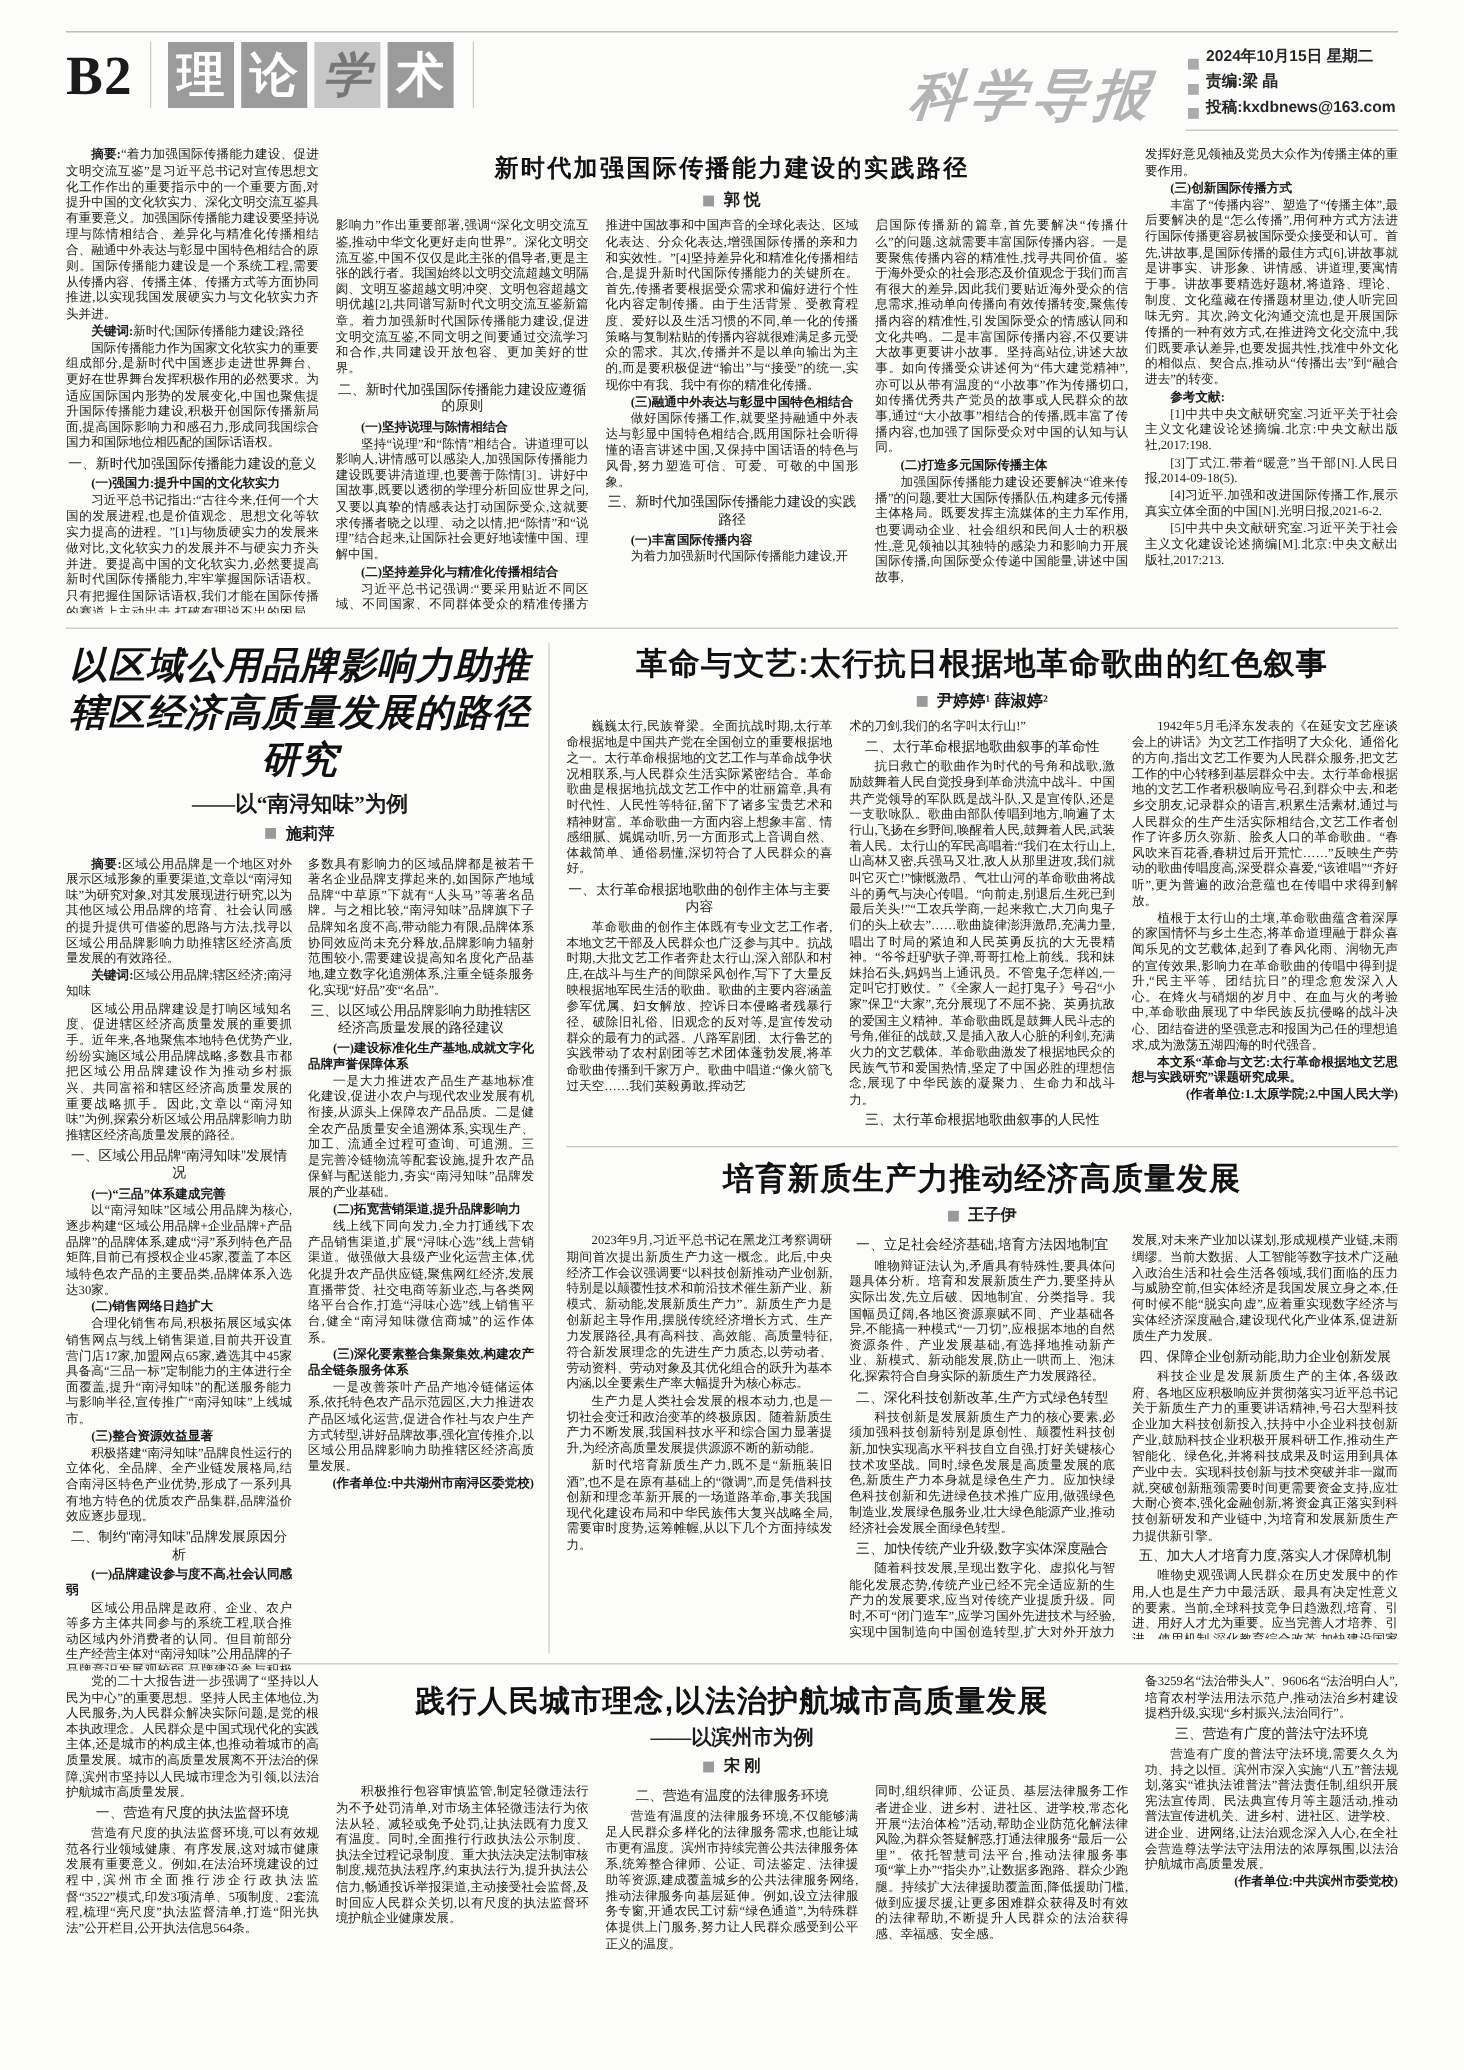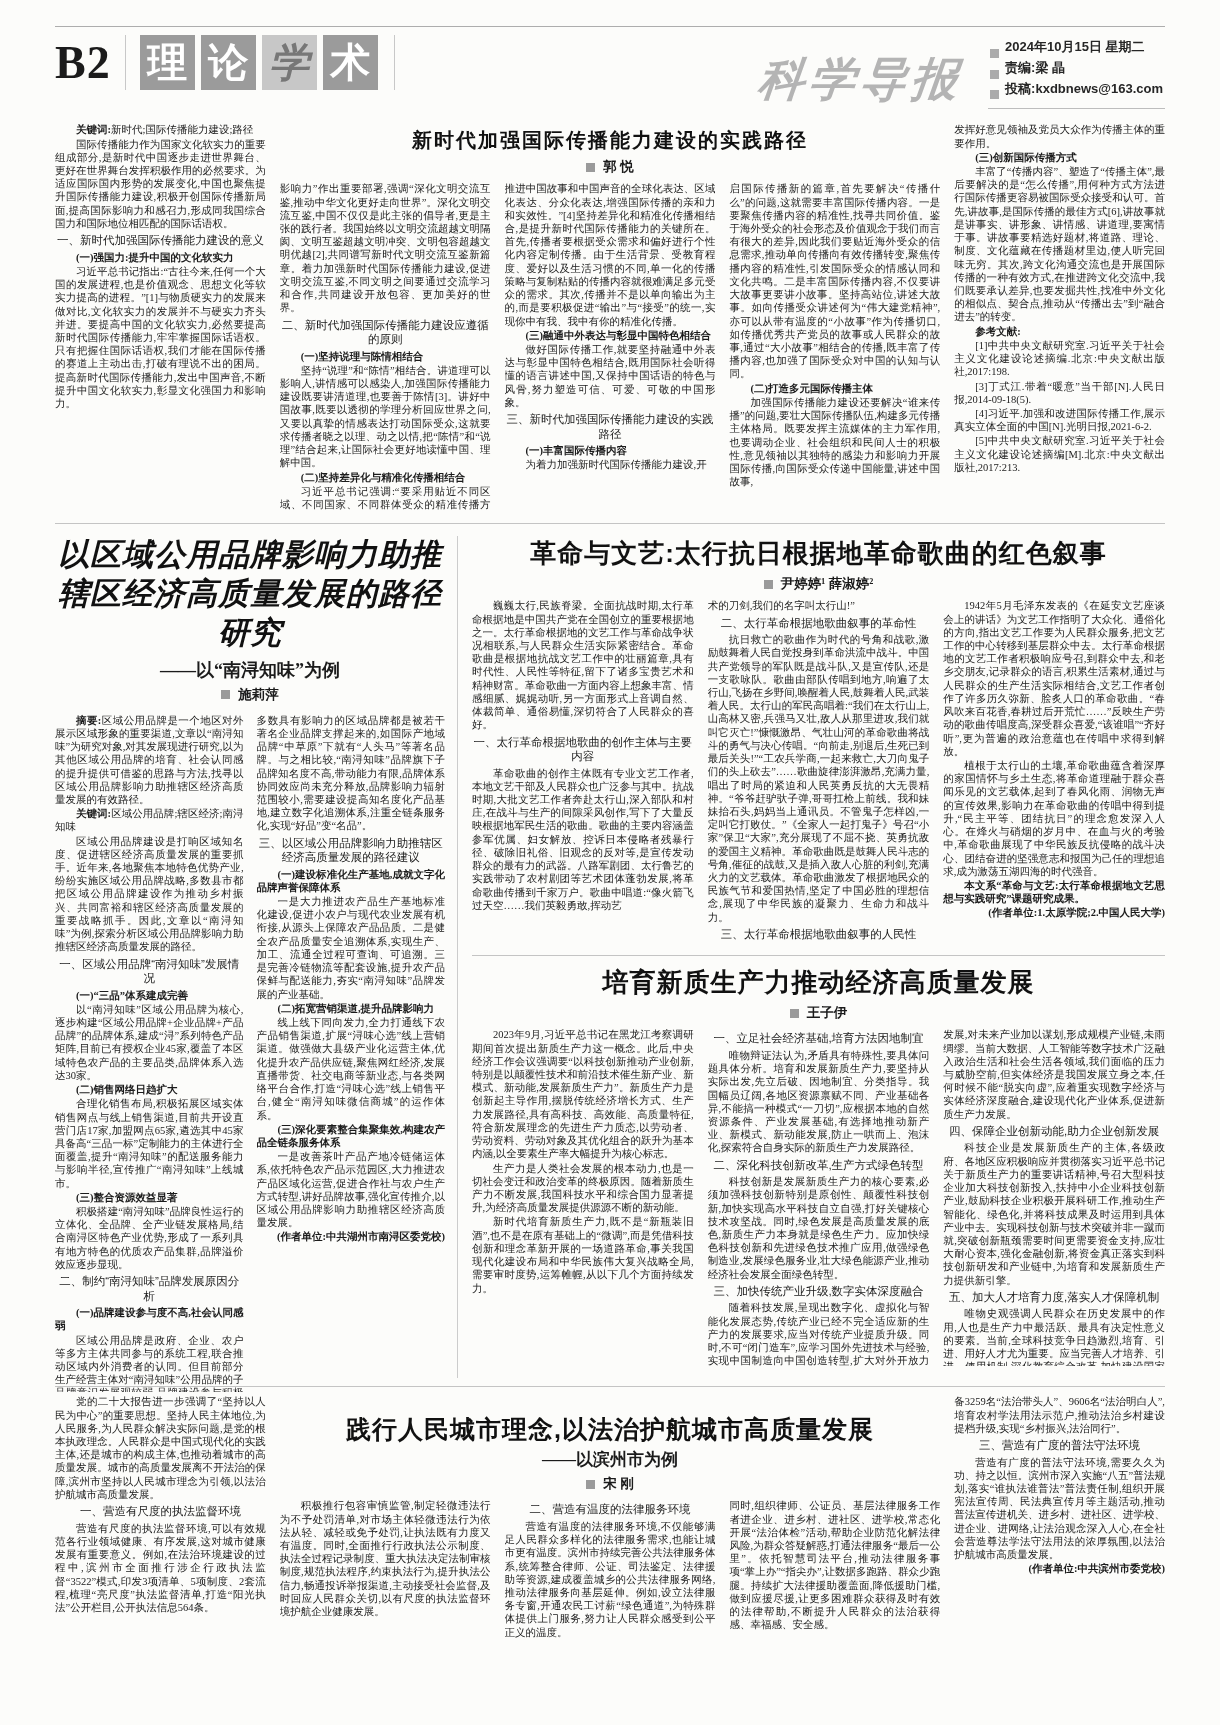--- a/index.html
+++ b/index.html
@@ -48,21 +48,21 @@
       column-gap:14px;}
   .g5 .ghead{grid-column:2/5;grid-row:1;}
   .g5 .c0{grid-column:1;grid-row:1/3;}
   .g5 .c1{grid-column:2;grid-row:2;}
   .g5 .c2{grid-column:3;grid-row:2;}
   .g5 .c3{grid-column:4;grid-row:2;}
   .g5 .c4{grid-column:5;grid-row:1/3;}
   #art1{height:388px;}
   #art1 .h-main{font-size:20px;letter-spacing:2px;margin:4px 0 2px;}
   #art5{height:312px;border-top:1px solid #c4c4c4;padding-top:8px;margin-top:8px;}
-  #art5 .h-main{font-size:25px;letter-spacing:1px;margin:18px 0 2px;}
+  #art5 .h-main{font-size:25px;letter-spacing:1px;margin:6px 0 2px;}
   #art5 .h-sub{font-size:17px;margin:2px 0 4px;}
   
   .band{display:flex;margin-top:12px;border-top:1px solid #c4c4c4;padding-top:12px;height:842px;}
   .band-left{width:390px;flex:none;padding-right:12px;display:flex;flex-direction:column;}
   .band-right{flex:1;border-left:1px solid #cccccc;padding-left:14px;
               display:flex;flex-direction:column;}
   #art2 .h-main{font-size:31px;letter-spacing:1px;line-height:1.25;font-style:italic;}
   #art2 .h-sub{font-size:18px;margin:5px 0 2px;}
   .a2-cols{display:flex;gap:13px;height:678px;margin-top:4px;}
   #art3 .h-main{font-size:26px;letter-spacing:1px;margin:0 0 2px;}
@@ -107,20 +107,21 @@
 
   <div id="art1" class="g5">
     <div class="ghead">
       <div class="h-main">新时代加强国际传播能力建设的实践路径</div>
       <div class="byline">
         <span class="bsq"></span>
         <span>郭 悦</span>
       </div>
     </div>
     <div class="col c0">
+        <div class="blk abs"><span class="lead">摘要:</span>“着力加强国际传播能力建设、促进文明交流互鉴”是习近平总书记对宣传思想文化工作作出的重要指示中的一个重要方面,对提升中国的文化软实力、深化文明交流互鉴具有重要意义。加强国际传播能力建设要坚持说理与陈情相结合、差异化与精准化传播相结合、融通中外表达与彰显中国特色相结合的原则。国际传播能力建设是一个系统工程,需要从传播内容、传播主体、传播方式等方面协同推进,以实现我国发展硬实力与文化软实力齐头并进。</div>
         <div class="blk kw"><span class="lead">关键词:</span>新时代;国际传播能力建设;路径</div>
         <div class="blk p">国际传播能力作为国家文化软实力的重要组成部分,是新时代中国逐步走进世界舞台、更好在世界舞台发挥积极作用的必然要求。为适应国际国内形势的发展变化,中国也聚焦提升国际传播能力建设,积极开创国际传播新局面,提高国际影响力和感召力,形成同我国综合国力和国际地位相匹配的国际话语权。</div>
         <div class="blk h1">一、新时代加强国际传播能力建设的意义</div>
         <div class="blk h2">(一)强国力:提升中国的文化软实力</div>
         <div class="blk p">习近平总书记指出:“古往今来,任何一个大国的发展进程,也是价值观念、思想文化等软实力提高的进程。”[1]与物质硬实力的发展来做对比,文化软实力的发展并不与硬实力齐头并进。要提高中国的文化软实力,必然要提高新时代国际传播能力,牢牢掌握国际话语权。只有把握住国际话语权,我们才能在国际传播的赛道上主动出击,打破有理说不出的困局。提高新时代国际传播能力,发出中国声音,不断提升中国文化软实力,彰显文化强国力和影响力。</div>
       </div>
     <div class="col c1">
         <div class="blk cont">影响力”作出重要部署,强调“深化文明交流互鉴,推动中华文化更好走向世界”。深化文明交流互鉴,中国不仅仅是此主张的倡导者,更是主张的践行者。我国始终以文明交流超越文明隔阂、文明互鉴超越文明冲突、文明包容超越文明优越[2],共同谱写新时代文明交流互鉴新篇章。着力加强新时代国际传播能力建设,促进文明交流互鉴,不同文明之间要通过交流学习和合作,共同建设开放包容、更加美好的世界。</div>
         <div class="blk h1">二、新时代加强国际传播能力建设应遵循的原则</div>
         <div class="blk h2">(一)坚持说理与陈情相结合</div>

